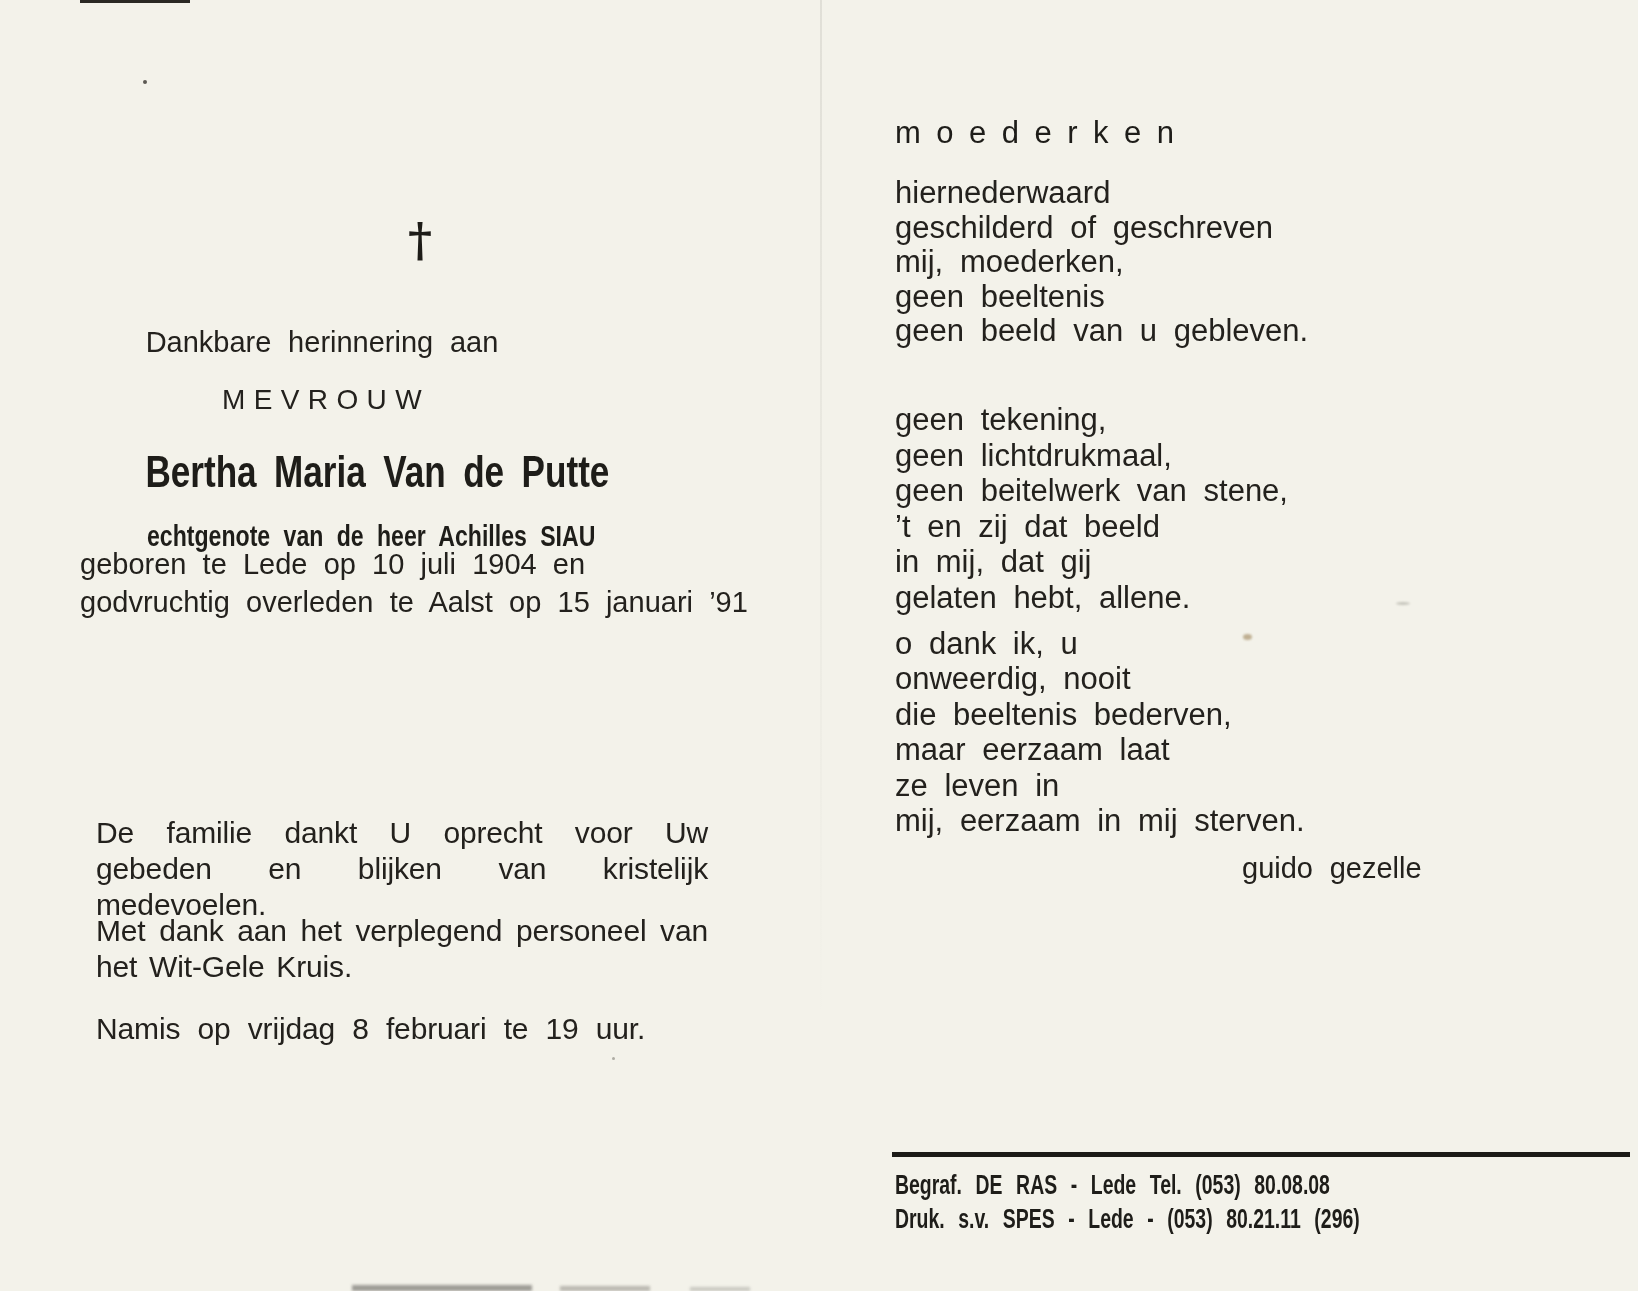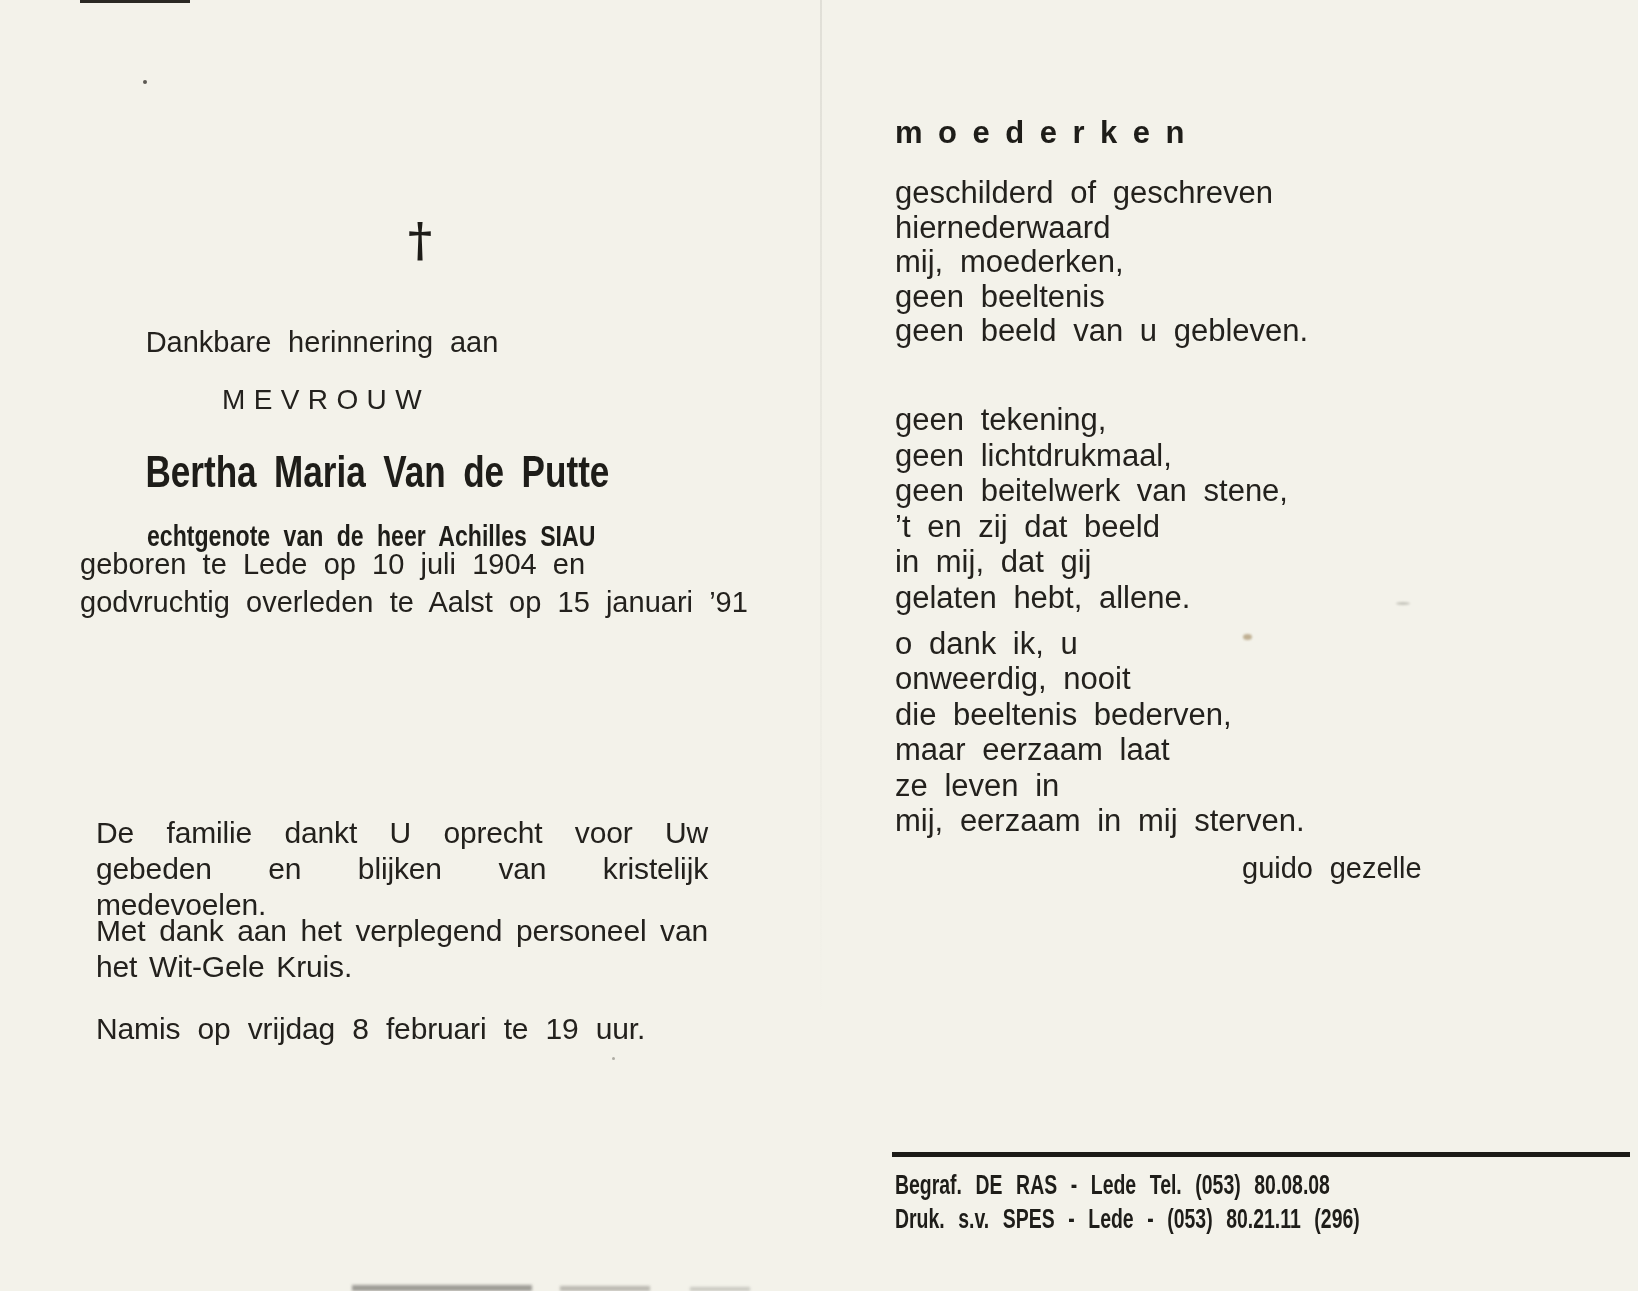--- a/index.html
+++ b/index.html
@@ -61,21 +61,21 @@
   .para {
     margin: 16px; text-align: justify;
     font-size: 30px; line-height: 36px; word-spacing: 0.12em; letter-spacing: -0.005em;
   }
   .para1 { top: 799px; }
   .para2 { top: 897px; }
   .namis { top: 995px; text-align: left; white-space: nowrap; word-spacing: 0.30em; }
 
   
   .poem-title {
-    top: 114px; margin: 0; font-weight: bold;
+    top: 114px; margin: 0; font-weight: normal;
     font-size: 31px; line-height: 38px; letter-spacing: 0.50em; white-space: nowrap;
     color: #1e1d19;
   }
   .stanza { font-size: 31px; word-spacing: 0.26em; }
   .stanza div { white-space: nowrap; }
   .stanza1 { top: 176px; line-height: 34.6px; }
   .stanza2 { top: 402px; line-height: 35.5px; }
   .stanza3 { top: 626px; line-height: 35.4px; }
   .poem-author {
     top: 851px; left: 347px; width: auto;
@@ -135,22 +135,22 @@
 
     <p class="blk para para2">Met dank aan het verplegend personeel van het Wit-Gele Kruis.</p>
 
     <p class="blk para namis">Namis op vrijdag 8 februari te 19 uur.</p>
   </section>
 
   <section class="right-page">
     <h2 class="blk poem-title">moederken</h2>
 
     <div class="blk stanza stanza1">
+      <div class="poem-line">hiernederwaard</div>
       <div class="poem-line">geschilderd of geschreven</div>
-      <div class="poem-line">hiernederwaard</div>
       <div class="poem-line">mij, moederken,</div>
       <div class="poem-line">geen beeltenis</div>
       <div class="poem-line">geen beeld van u gebleven.</div>
     </div>
 
     <div class="blk stanza stanza2">
       <div class="poem-line">geen tekening,</div>
       <div class="poem-line">geen lichtdrukmaal,</div>
       <div class="poem-line">geen beitelwerk van stene,</div>
       <div class="poem-line">’t en zij dat beeld</div>

